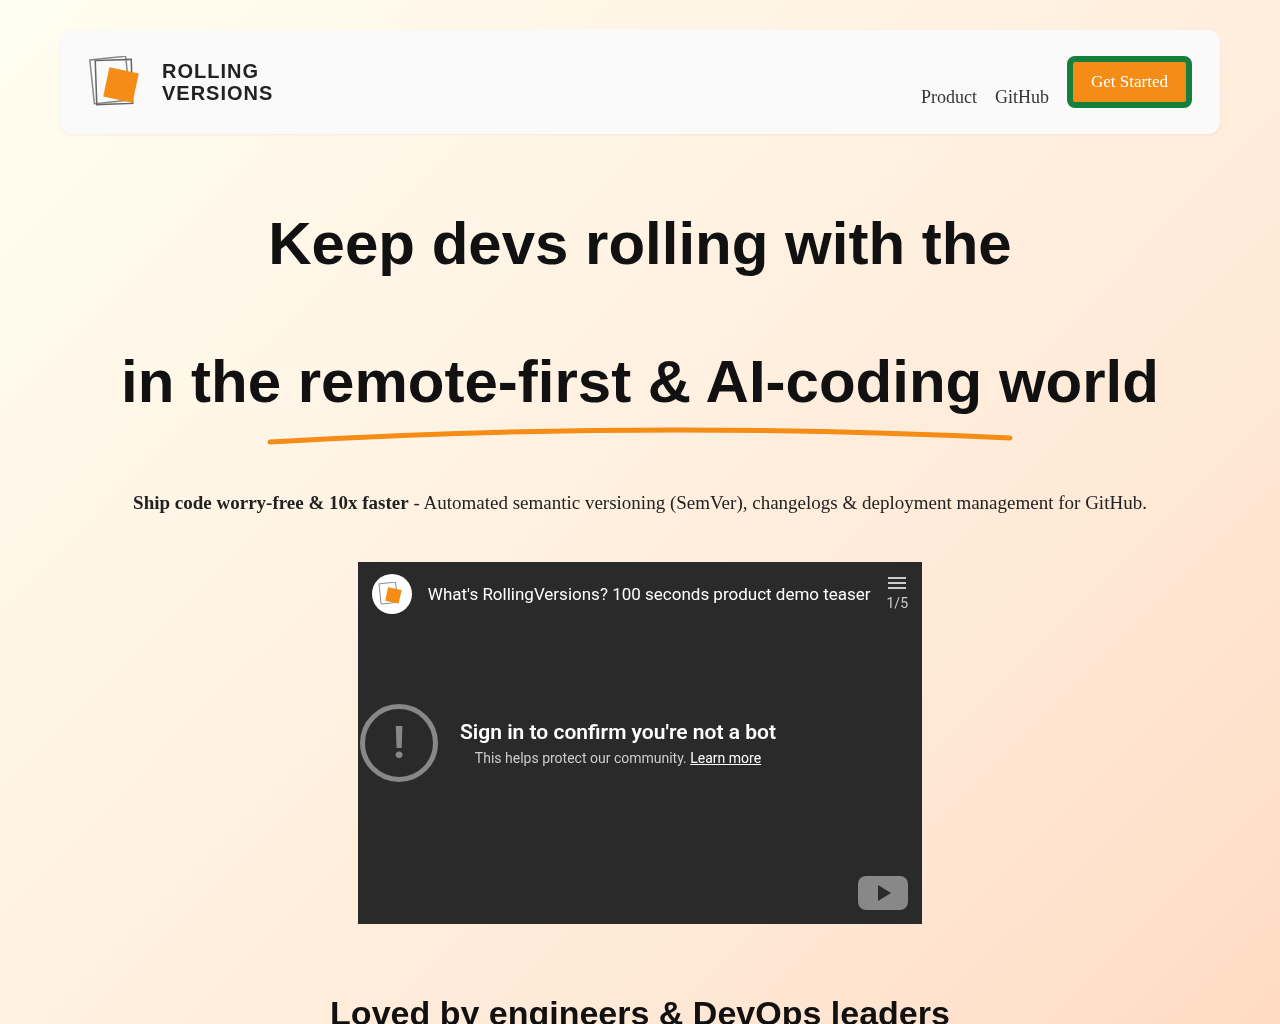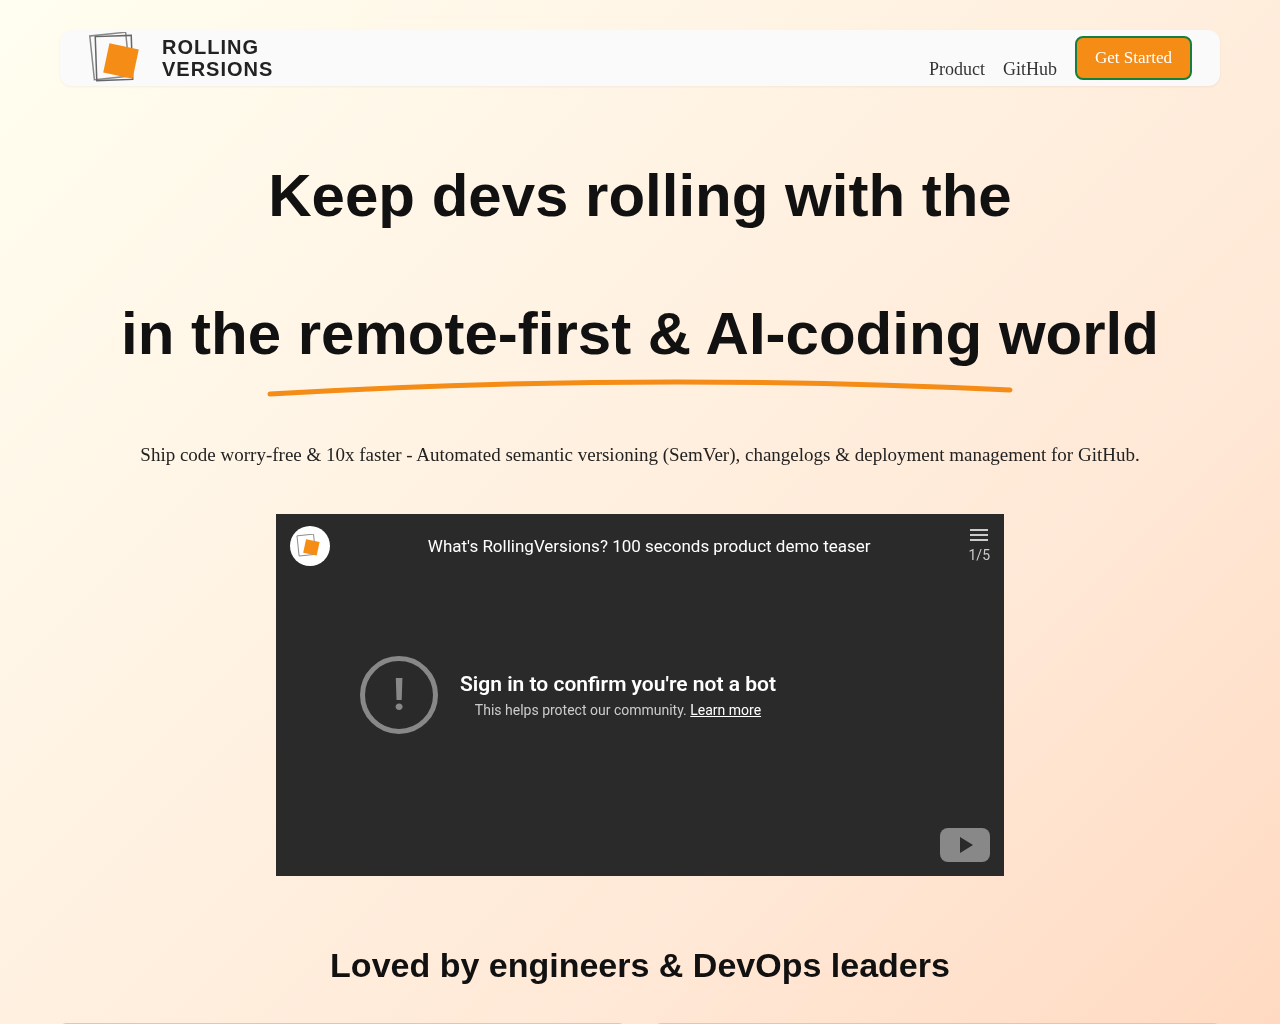--- a/index.html
+++ b/index.html
@@ -7,21 +7,21 @@
   font-family: -apple-system, BlinkMacSystemFont, "Segoe UI", Roboto, sans-serif;
   background: linear-gradient(135deg, #fffef0 0%, #fff5e6 30%, #ffe8d6 70%, #ffd9c0 100%);
   min-height: 1024px;
   width: 1280px;
   overflow-x: hidden;
 }
 .navbar {
   margin: 30px 60px 0 60px;
   background: #fafafa;
   border-radius: 12px;
-  padding: 2px 28px;
+  padding: 26px 28px;
   display: flex;
   align-items: center;
   justify-content: space-between;
   box-shadow: 0 1px 3px rgba(0,0,0,0.05);
 }
 .logo-wrap {
   display: flex;
   align-items: center;
   gap: 14px;
 }
@@ -45,21 +45,21 @@
 }
 .nav-link {
   font-size: 18px;
   color: #333;
   text-decoration: none;
   font-family: Georgia, serif;
 }
 .cta-btn {
   background: #f48c16;
   color: #fff;
-  border: 2px solid #15803d;
+  border: 6px solid #15803d;
   border-radius: 8px;
   padding: 10px 18px;
   font-size: 17px;
   font-family: Georgia, serif;
   cursor: pointer;
 }
 .hero {
   text-align: center;
   margin-top: 75px;
   padding: 0 60px;
@@ -80,23 +80,23 @@
   margin: 8px auto 0 auto;
   width: 760px;
   height: 24px;
 }
 .subhead {
   margin-top: 44px;
   font-size: 19px;
   color: #222;
   font-family: Georgia, serif;
 }
-.subhead .bold { font-weight: 400; }
+.subhead .bold { font-weight: 700; }
 .video-frame {
-  width: 728px;
+  width: 564px;
   height: 362px;
   background: #2a2a2a;
   margin: 48px auto 0 auto;
   position: relative;
   color: #fff;
 }
 .video-top {
   position: absolute;
   top: 12px;
   left: 14px;

